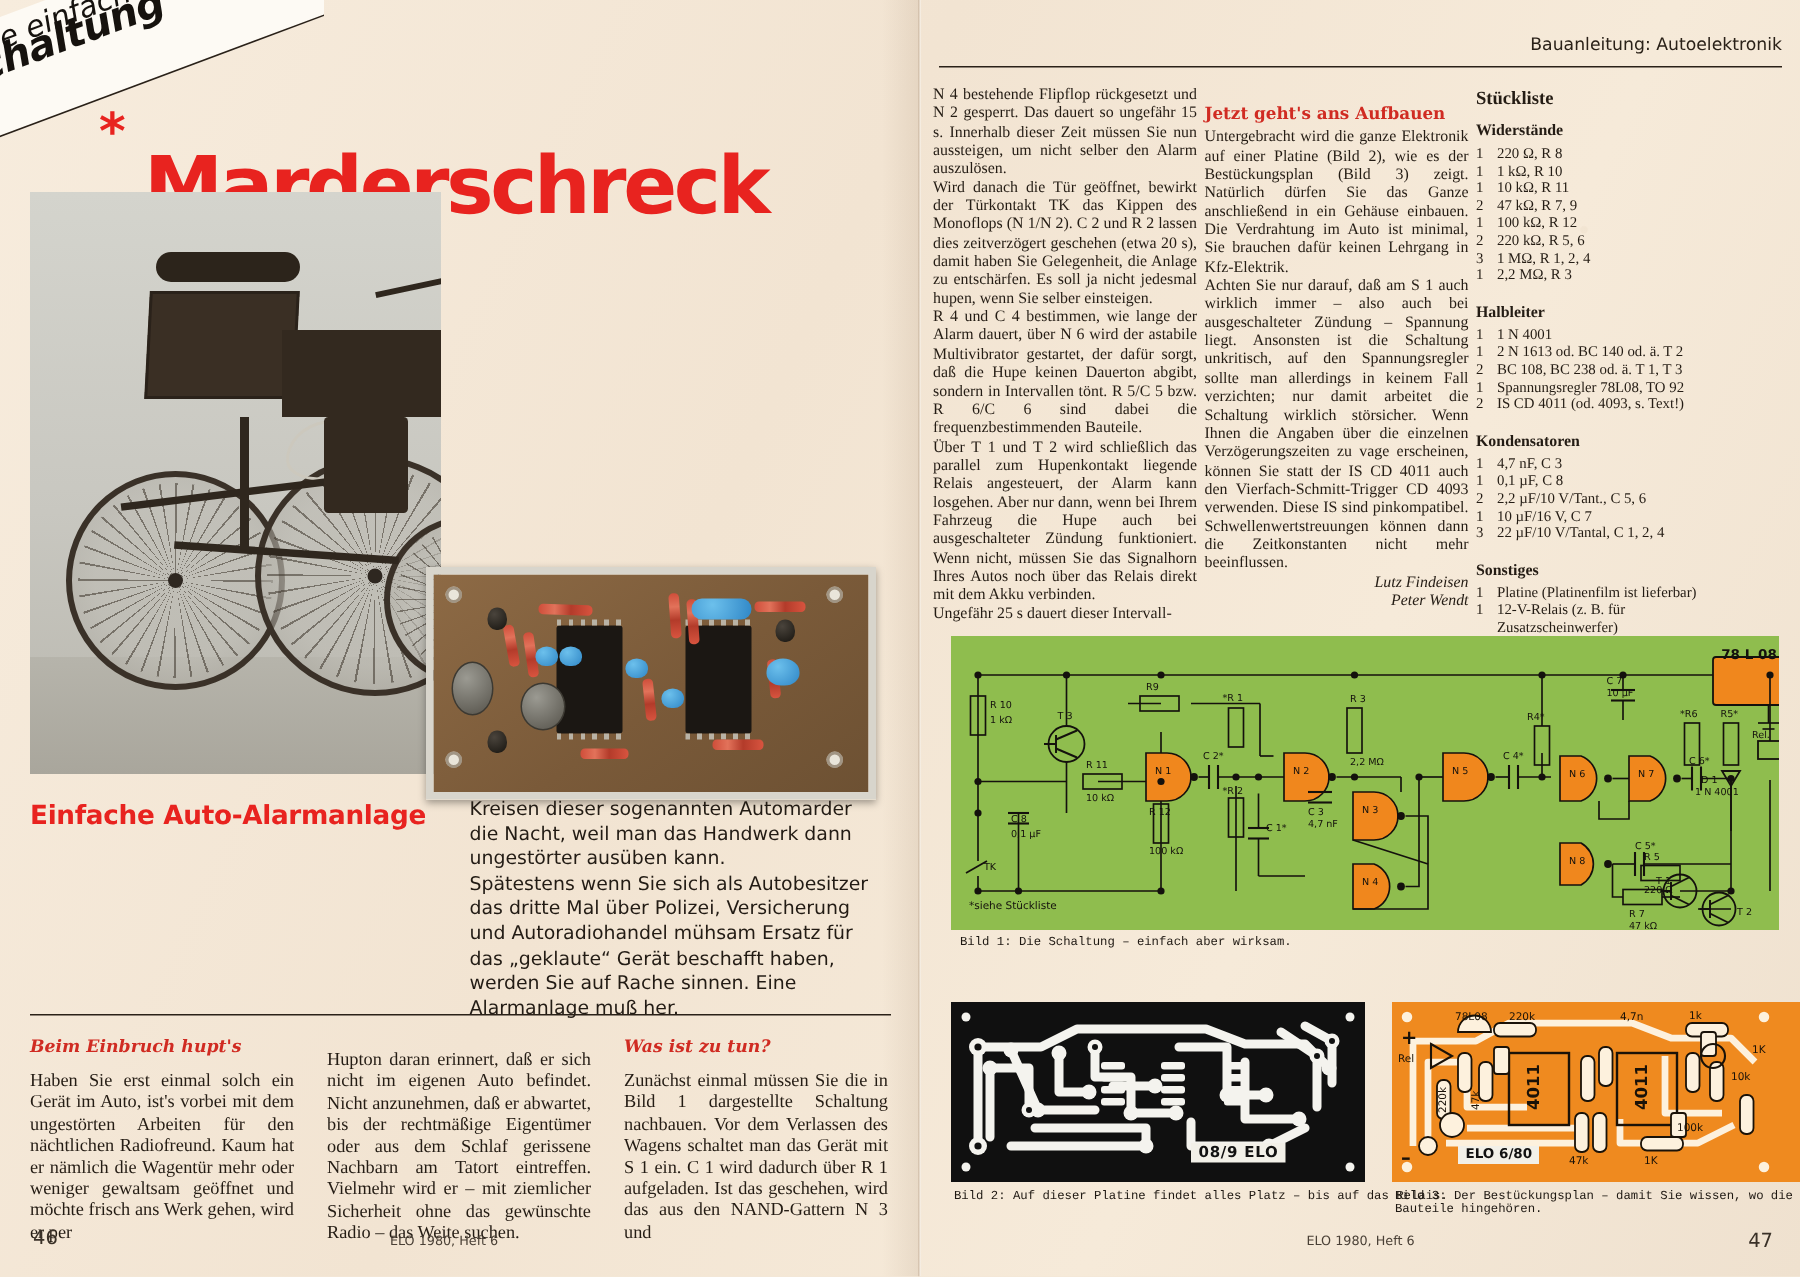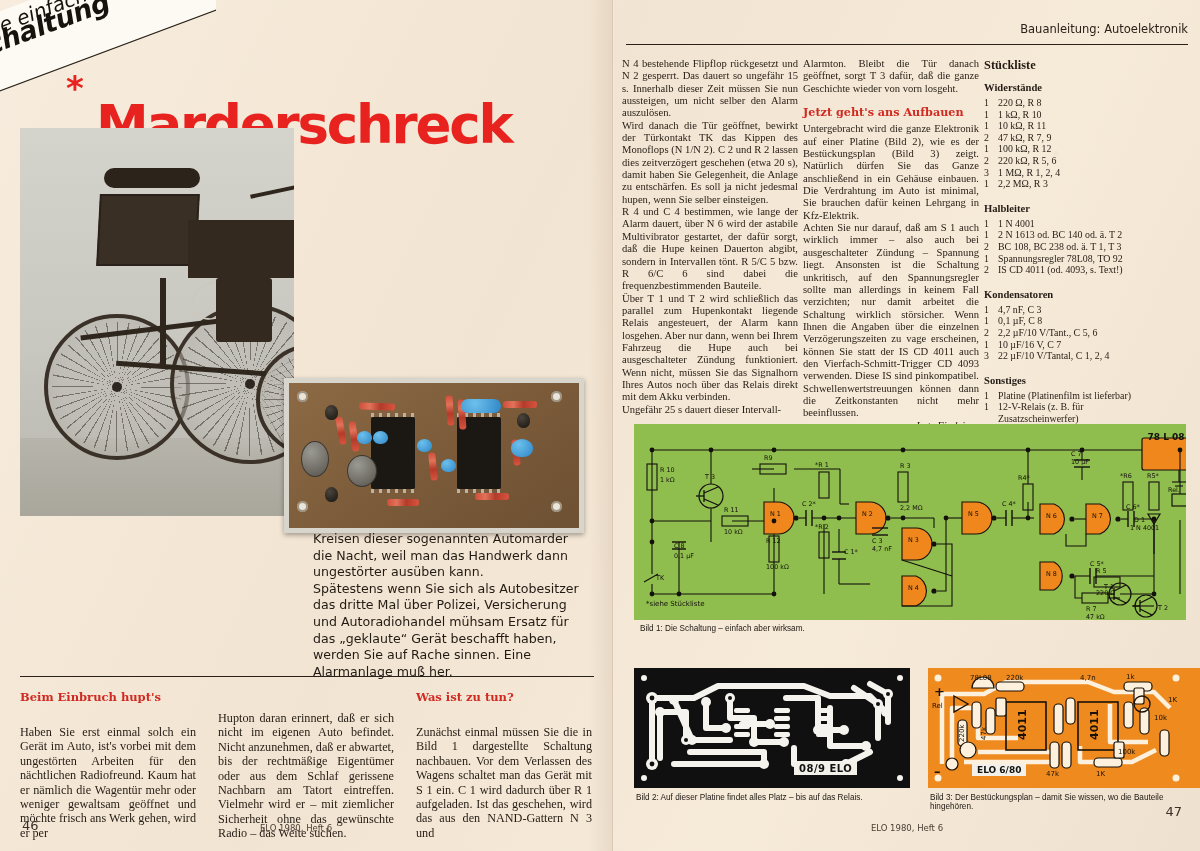--- a/index.html
+++ b/index.html
@@ -92,21 +92,21 @@
     color:#221b14;}
   .lead-left{left:20px;}
   .lead-right{left:313px;top:531px;}
 
   .hr-left{position:absolute;left:20px;top:676px;width:574px;height:1px;background:#2a2118;}
 
   .bodycols{position:absolute;left:20px;top:690px;width:574px;
     display:flex;gap:22px;}
   .bcol{width:176px;}
   .bhead{font-family:"DejaVu Serif", serif;font-weight:bold;font-size:11.5px;
-    color:#d02b22;margin:0 0 21px 0;}
+    color:#d02b22;margin:0 0 9px 0;font-style:italic;}
   .btext{font-size:12.2px;line-height:14.4px;color:#241c14;text-align:justify;
     font-family:"Liberation Serif", serif;}
 
   .folio{position:absolute;bottom:18px;font-size:12px;color:#3a3128;
     font-family:"DejaVu Sans", sans-serif;}
   .folio-left{left:22px;font-size:13px;}
   .folio-mid{left:0;width:592px;text-align:center;font-size:8.5px;color:#4a4036;}
 
   
   .right{position:absolute;left:614px;top:0;width:586px;height:851px;}
@@ -127,30 +127,30 @@
   .stk h4{font-size:10.6px;margin:0 0 4px 0;font-weight:bold;}
   .stk .grp{margin-bottom:13px;}
   .stk .row{display:flex;font-size:9.9px;line-height:11.6px;}
   .stk .qty{width:14px;flex:none;}
   .stk .note{font-size:9.4px;line-height:11.4px;margin-top:6px;}
 
   
   .fig1{position:absolute;left:634px;top:424px;width:552px;height:196px;
     background:#8fbd4e;overflow:hidden;}
   .fig1 svg{position:absolute;left:0;top:0;}
-  .cap{position:absolute;font-family:Liberation Sans, sans-serif;font-size:8.2px;
+  .cap{position:absolute;font-family:Liberation Mono, monospace;font-size:8.2px;
     color:#1e1812;}
   .cap1{left:640px;top:624px;}
 
   .fig2{position:absolute;left:634px;top:668px;width:276px;height:120px;background:#121212;overflow:hidden;}
   .fig3{position:absolute;left:928px;top:668px;width:308px;height:120px;background:#ef8a1f;overflow:hidden;}
   .cap2{left:636px;top:793px;}
   .cap3{left:930px;top:793px;}
 
-  .folio-right-num{position:absolute;right:18px;bottom:32px;font-size:13px;
+  .folio-right-num{position:absolute;right:18px;bottom:16px;font-size:13px;
     font-family:"DejaVu Sans", sans-serif;color:#3a3128;margin-left:36px;}
   .folio-right-mid{position:absolute;left:0;width:586px;bottom:18px;text-align:center;
     font-size:8.5px;color:#4a4036;font-family:"DejaVu Sans", sans-serif;}
   .pcb-tag{position:absolute;background:#f2f0e8;color:#111;font-weight:bold;
     font-family:"DejaVu Sans", sans-serif;}
 </style>
 </head>
 <body>
 
 <div class="page">
@@ -221,20 +221,21 @@
       <div class="cap-blue" style="left:84px;top:48px;"></div>
       <div class="cap-blue" style="left:128px;top:56px;"></div>
       <div class="cap-blue" style="left:152px;top:76px;"></div>
       <div class="cap-blue" style="left:222px;top:56px;width:22px;height:18px;"></div>
       <div class="cap-blue" style="left:172px;top:16px;width:40px;height:14px;border-radius:7px;"></div>
       <div class="trans" style="left:36px;top:22px;"></div>
       <div class="trans" style="left:228px;top:30px;"></div>
       <div class="trans" style="left:36px;top:104px;"></div>
     </div>
 
+    <div class="sub-head">Einfache Auto-Alarmanlage</div>
     <div class="lead-col lead-right" style="white-space:pre-line;">Kreisen dieser sogenannten Automarder die Nacht, weil man das Handwerk dann ungestörter ausüben kann.
 Spätestens wenn Sie sich als Autobesitzer das dritte Mal über Polizei, Versicherung und Autoradiohandel mühsam Ersatz für das „geklaute“ Gerät beschafft haben, werden Sie auf Rache sinnen. Eine Alarmanlage muß her.</div>
 
     <div class="hr-left"></div>
 
     <div class="bodycols">
       <div class="bcol">
         <div class="bhead">Beim Einbruch hupt's</div>
         <div class="btext">Haben Sie erst einmal solch ein Gerät im Auto, ist's vorbei mit dem ungestörten Arbeiten für den nächtlichen Radiofreund. Kaum hat er nämlich die Wagentür mehr oder weniger gewaltsam geöffnet und möchte frisch ans Werk gehen, wird er per</div>
       </div>
@@ -258,21 +259,20 @@
 
     <div class="rcols">
       <div class="rcol">
         <p style="white-space:pre-line;">N 4 bestehende Flipflop rückgesetzt und N 2 gesperrt. Das dauert so ungefähr 15 s. Innerhalb dieser Zeit müssen Sie nun aussteigen, um nicht selber den Alarm auszulösen.
 Wird danach die Tür geöffnet, bewirkt der Türkontakt TK das Kippen des Monoflops (N 1/N 2). C 2 und R 2 lassen dies zeitverzögert geschehen (etwa 20 s), damit haben Sie Gelegenheit, die Anlage zu entschärfen. Es soll ja nicht jedesmal hupen, wenn Sie selber einsteigen.
 R 4 und C 4 bestimmen, wie lange der Alarm dauert, über N 6 wird der astabile Multivibrator gestartet, der dafür sorgt, daß die Hupe keinen Dauerton abgibt, sondern in Intervallen tönt. R 5/C 5 bzw. R 6/C 6 sind dabei die frequenzbestimmenden Bauteile.
 Über T 1 und T 2 wird schließlich das parallel zum Hupenkontakt liegende Relais angesteuert, der Alarm kann losgehen. Aber nur dann, wenn bei Ihrem Fahrzeug die Hupe auch bei ausgeschalteter Zündung funktioniert. Wenn nicht, müssen Sie das Signalhorn Ihres Autos noch über das Relais direkt mit dem Akku verbinden.
 Ungefähr 25 s dauert dieser Intervall-</p>
       </div>
       <div class="rcol">
-        <p>Alarmton. Bleibt die Tür danach geöffnet, sorgt T 3 dafür, daß die ganze Geschichte wieder von vorn losgeht.</p>
         <div class="redhead">Jetzt geht's ans Aufbauen</div>
         <p style="white-space:pre-line;">Untergebracht wird die ganze Elektronik auf einer Platine (Bild 2), wie es der Bestückungsplan (Bild 3) zeigt. Natürlich dürfen Sie das Ganze anschließend in ein Gehäuse einbauen. Die Verdrahtung im Auto ist minimal, Sie brauchen dafür keinen Lehrgang in Kfz-Elektrik.
 Achten Sie nur darauf, daß am S 1 auch wirklich immer – also auch bei ausgeschalteter Zündung – Spannung liegt. Ansonsten ist die Schaltung unkritisch, auf den Spannungsregler sollte man allerdings in keinem Fall verzichten; nur damit arbeitet die Schaltung wirklich störsicher. Wenn Ihnen die Angaben über die einzelnen Verzögerungszeiten zu vage erscheinen, können Sie statt der IS CD 4011 auch den Vierfach-Schmitt-Trigger CD 4093 verwenden. Diese IS sind pinkompatibel. Schwellenwertstreuungen können dann die Zeitkonstanten nicht mehr beeinflussen.</p>
         <span class="sig">Lutz Findeisen</span>
         <span class="sig">Peter Wendt</span>
       </div>
 
       <div class="stk">
         <h3>Stückliste</h3>
 

